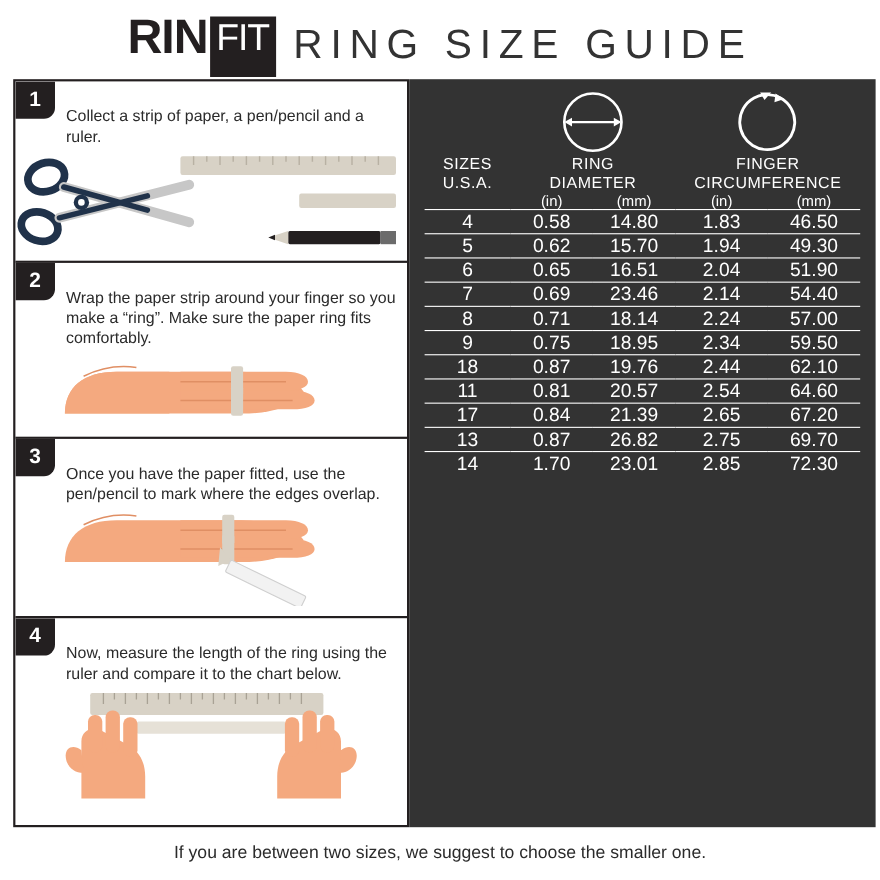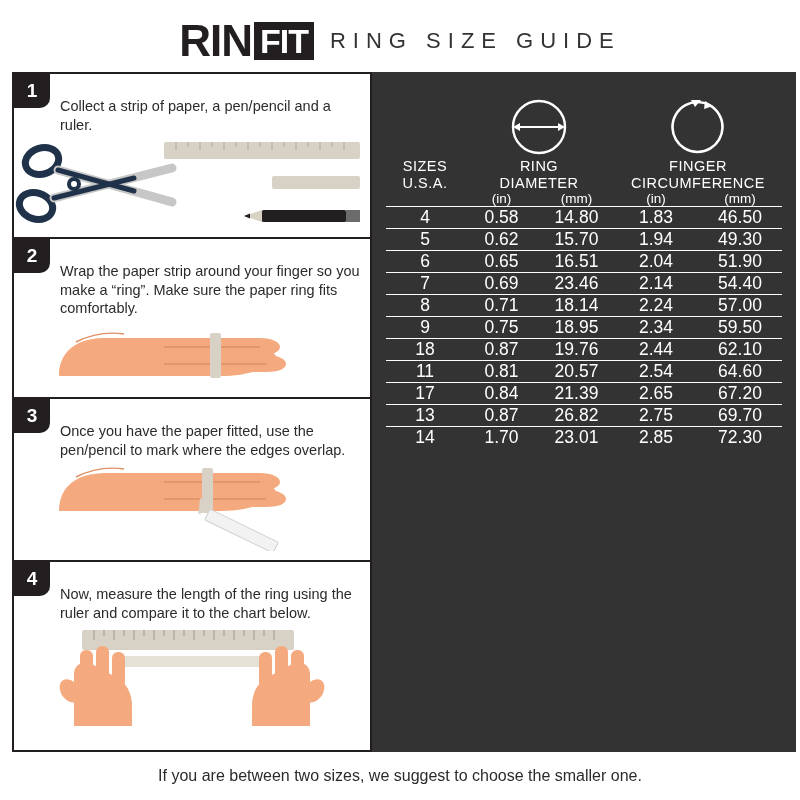--- a/index.html
+++ b/index.html
@@ -39,29 +39,29 @@
   .logo .rin {
     font-size: 44px;
     color: #231f20;
     font-weight: 800;
     letter-spacing: -1px;
   }
   .logo .fit-box {
     background: #231f20;
     color: #ffffff;
     font-size: 34px;
-    font-weight: 700;
-    padding: 2px 6px 2px 6px;
+    font-weight: 400;
+    padding: 2px 6px 19px 6px;
     margin-left: 2px;
     line-height: 1;
     position: relative;
     top: -3px;
   }
   .guide-title {
-    font-size: 22px;
+    font-size: 37px;
     letter-spacing: 7px;
     color: #333333;
     margin-left: 16px;
     font-weight: 400;
   }
 
   
   .content {
     display: flex;
     padding: 0 12px;
@@ -117,21 +117,21 @@
     position: relative;
     width: 100%;
   }
 
   
   .right-col {
     flex: 1;
     background: #333333;
     color: #ffffff;
     box-sizing: border-box;
-    padding: 24px 14px 6px 14px;
+    padding: 8px 14px 6px 14px;
     display: flex;
     flex-direction: column;
     align-items: center;
   }
   .table-head-icons {
     height: 62px;
     display: flex;
     align-items: center;
   }
   .th-spacer { width: 78px; }

